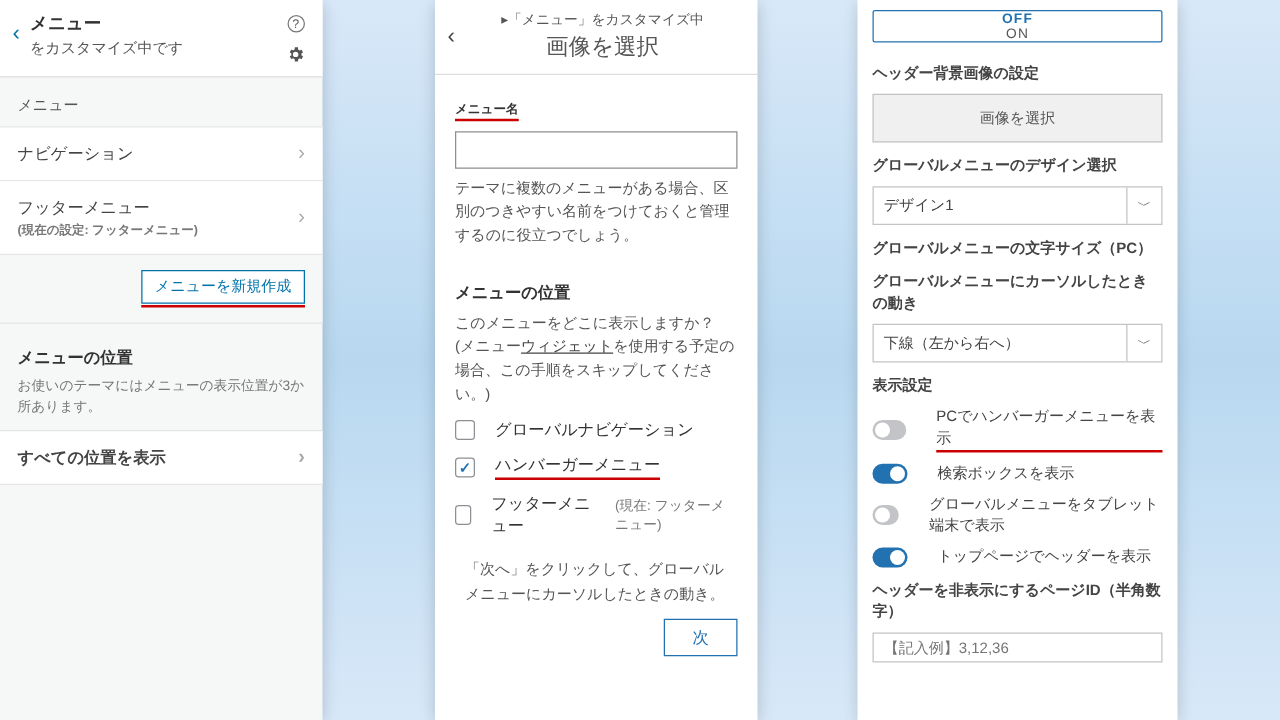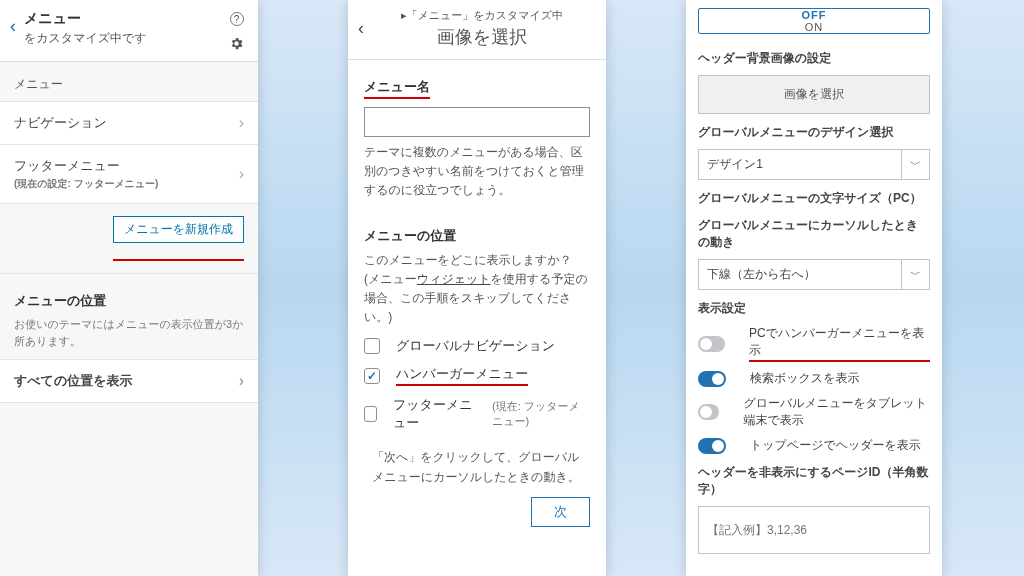--- a/index.html
+++ b/index.html
@@ -24,32 +24,32 @@
   .p1-title .t1 { font-size:14px; font-weight:600; color:#333;}
   .p1-title .t2 { font-size:12px; color:#555; margin-top:2px;}
   .p1-icons { display:flex; flex-direction:column; align-items:center; gap:10px; color:#555; padding-top:2px;}
   .p1-label { padding:14px 14px 8px; font-size:12px; color:#555;}
   .p1-item { background:#fff; border-top:1px solid #e5e5e5; border-bottom:1px solid #e5e5e5; padding:12px 14px; display:flex; justify-content:space-between; align-items:center; cursor:pointer;}
   .p1-item + .p1-item { border-top:none;}
   .p1-item .sub { font-size:10px; color:#777; font-weight:600; margin-top:2px;}
   .chev { color:#aaa; font-size:16px;}
   .p1-btnrow { padding:12px 14px; display:flex; justify-content:flex-end; background:#f6f7f7; border-bottom:1px solid #e5e5e5;}
   .p1-btn { border:1px solid #0073aa; color:#0073aa; background:#fff; font-size:12px; padding:4px 10px; cursor:pointer;}
-  .p1-btn-u { border-bottom:2px solid #cc0000; display:inline-block; padding-bottom:16px;}
+  .p1-btn-u { border-bottom:2px solid #cc0000; display:inline-block; padding-bottom:1px;}
   .p1-section-h { padding:18px 14px 6px; font-size:13px; color:#333; font-weight:600;}
   .p1-help { padding:0 14px 10px; font-size:11px; color:#777; line-height:1.5;}
   .p1-all { background:#fff; border-top:1px solid #e5e5e5; border-bottom:1px solid #e5e5e5; padding:12px 14px; display:flex; justify-content:space-between; align-items:center; cursor:pointer; font-weight:600;}
 
   
   .p2-head { display:flex; align-items:flex-start; padding:8px 12px 10px 6px; border-bottom:1px solid #ddd;}
   .p2-back { font-size:18px; color:#444; padding:10px 6px 0 4px; cursor:pointer;}
   .p2-crumb { font-size:11px; color:#555;}
   .p2-title { font-size:18px; color:#555; margin-top:2px;}
   .p2-body { padding:18px 16px 14px;}
-  .p2-lbl { font-size:13px; color:#333; font-weight:600; border-bottom:2px solid #cc0000; display:inline-block; padding-bottom:1px;}
+  .p2-lbl { font-size:10px; color:#333; font-weight:600; border-bottom:2px solid #cc0000; display:inline-block; padding-bottom:1px;}
   .p2-input { width:100%; border:1px solid #8c8f94; height:30px; margin-top:8px; padding:0 6px; font-size:13px;}
   .p2-desc { font-size:12px; color:#555; line-height:1.6; margin-top:6px;}
   .p2-h2 { font-size:13px; font-weight:600; color:#333; margin-top:26px;}
   .p2-desc a { text-decoration:underline; color:#444;}
   .cb-row { display:flex; align-items:center; gap:16px; margin-top:10px; font-size:13px; color:#333;}
   .cb { width:16px; height:16px; border:1px solid #8c8f94; border-radius:3px; display:inline-flex; align-items:center; justify-content:center; font-size:12px; color:#2271b1; background:#fff;}
   .cb.checked::before { content:"✓"; font-weight:bold;}
   .cb-row .sublabel { font-size:11px; color:#777;}
   .hb-u { border-bottom:2px solid #cc0000; padding-bottom:1px;}
   .p2-next-hint { font-size:12px; color:#555; line-height:1.6; margin-top:16px; padding-left:8px;}
@@ -73,21 +73,21 @@
   .track { position:absolute; top:6px; left:0; right:0; height:3px; background:#c3c4c7; border-radius:2px;}
   .fill { position:absolute; top:6px; left:0; width:52%; height:3px; background:#2271b1; border-radius:2px;}
   .thumb { position:absolute; top:1px; left:50%; width:13px; height:13px; border-radius:50%; background:#2271b1;}
   .slv { font-size:13px; color:#333; width:24px; text-align:right;}
   .tog-row { display:flex; align-items:center; gap:24px; margin:8px 0; font-size:12px; color:#444;}
   .tog { width:28px; height:16px; border-radius:8px; position:relative; cursor:pointer;}
   .tog .knob { position:absolute; width:12px; height:12px; border-radius:50%; background:#fff; top:2px;}
   .tog.on { background:#2271b1;} .tog.on .knob{ right:2px;}
   .tog.off { background:#c3c4c7;} .tog.off .knob{ left:2px;}
   .tog-u { border-bottom:2px solid #cc0000; padding-bottom:1px;}
-  .p3-input { width:100%; border:1px solid #c3c4c7; padding:16px 8px; font-size:12px; color:#888;}
+  .p3-input { width:100%; border:1px solid #c3c4c7; padding:4px 8px; font-size:12px; color:#888;}
   svg { display:block; }
 </style>
 </head>
 <body>
 
 <div class="panel p1">
   <div class="p1-head">
     <div class="p1-back">‹</div>
     <div class="p1-title">
       <div class="t1">メニュー</div>

